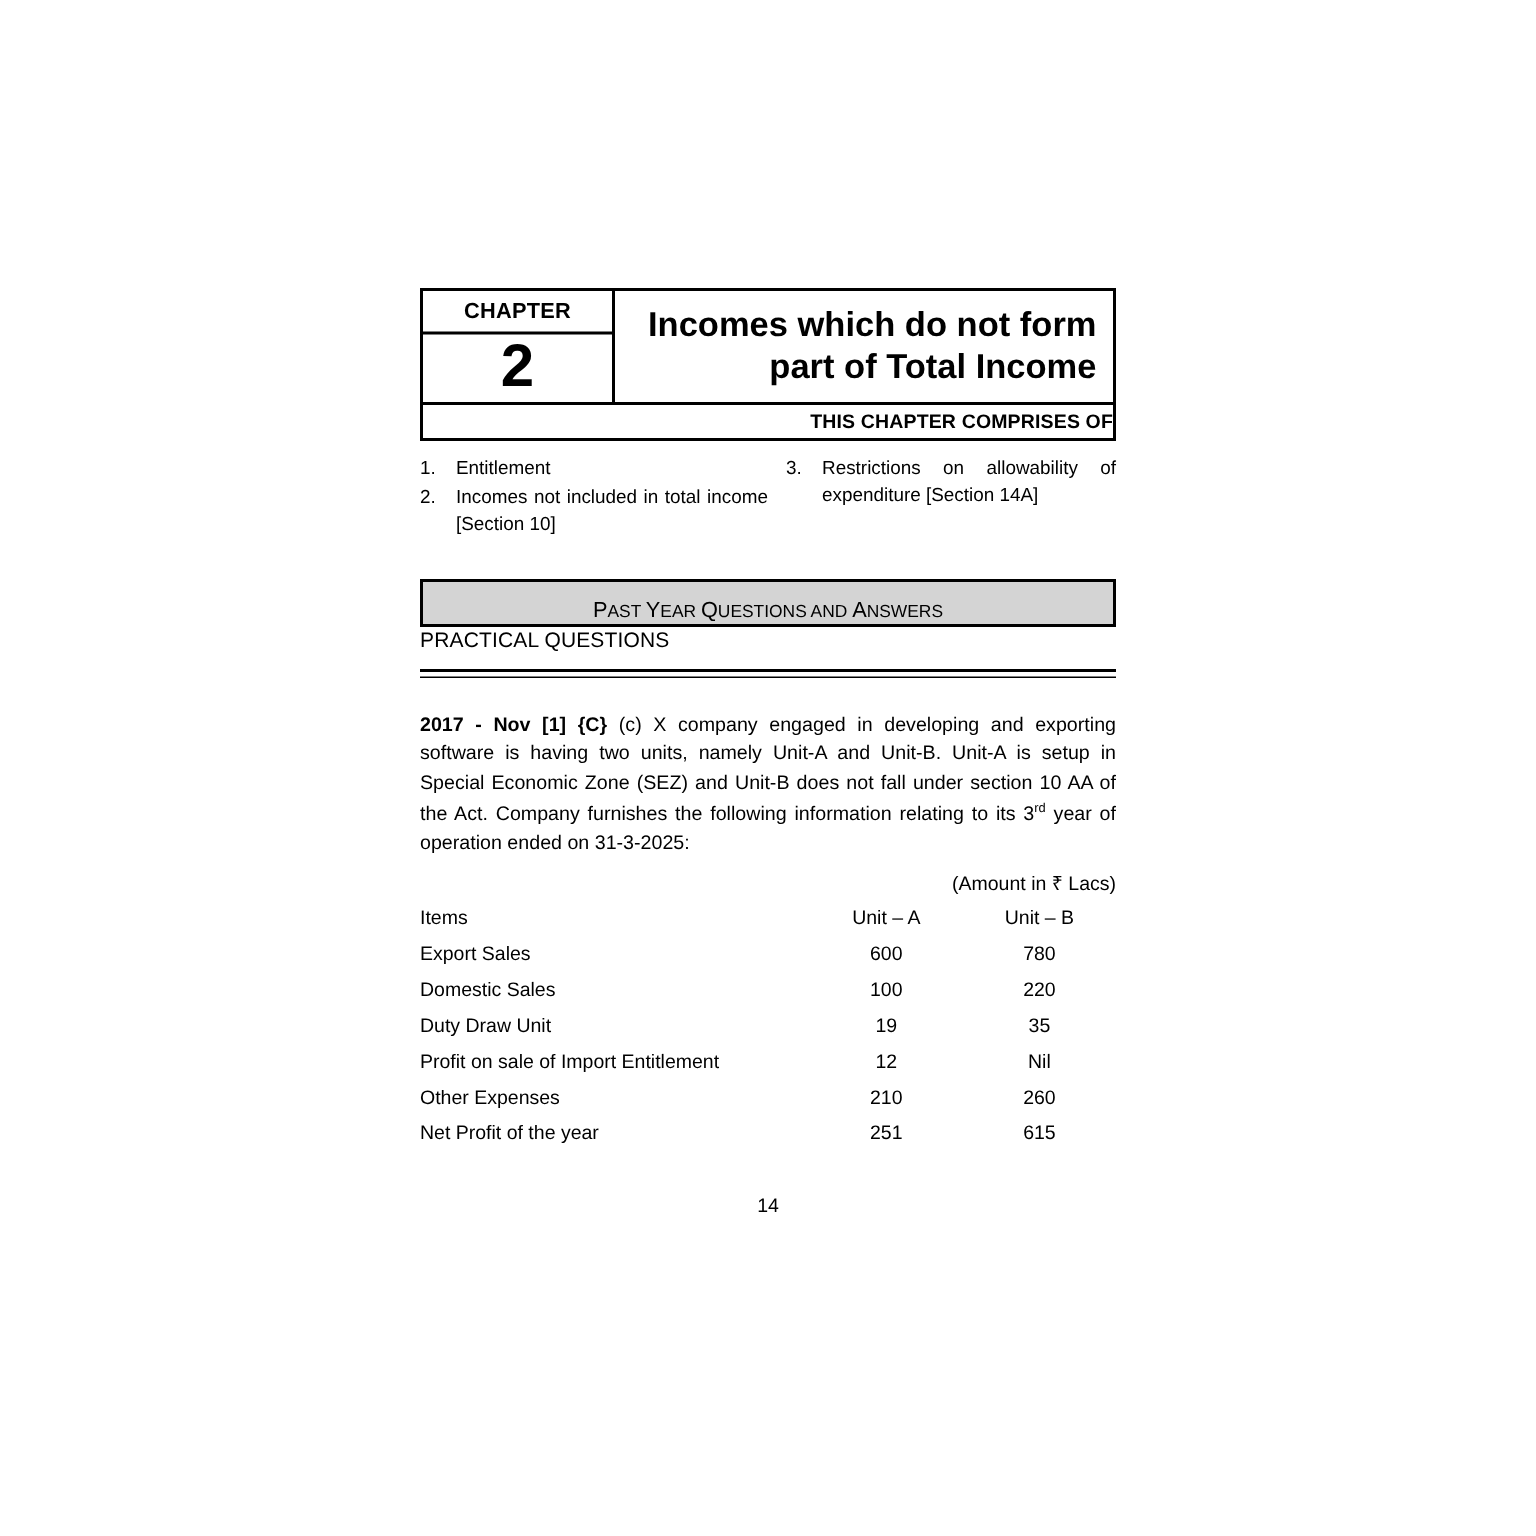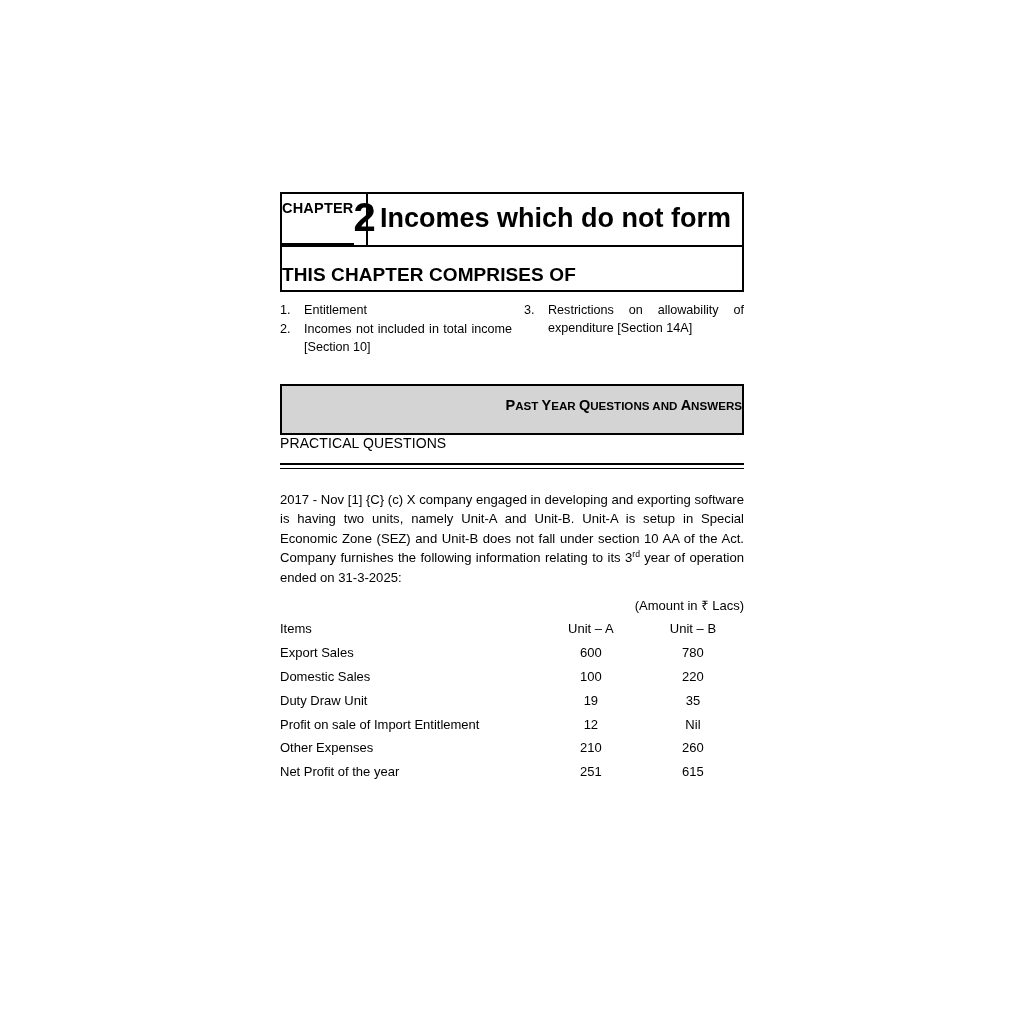--- a/index.html
+++ b/index.html
@@ -23,25 +23,25 @@
   }
 
   
   .chapter-box {
     border: 2px solid #000;
     display: flex;
     align-items: stretch;
     box-sizing: border-box;
   }
   .chapter-left {
-    width: 86px;
+    width: 128px;
     border-right: 2px solid #000;
     box-sizing: border-box;
     display: flex;
-    flex-direction: row;
+    flex-direction: column;
   }
   .chapter-word {
     text-align: center;
     font-size: 14.5px;
     font-weight: bold;
     letter-spacing: 0.2px;
     padding: 6px 0 5px 0;
     border-bottom: 2px solid #000;
   }
   .chapter-num {
@@ -53,34 +53,34 @@
     font-weight: bold;
     line-height: 1;
     padding-bottom: 4px;
   }
   .chapter-title {
     flex: 1;
     display: flex;
     align-items: center;
     justify-content: flex-end;
     text-align: right;
-    font-size: 27px;
+    font-size: 23px;
     font-weight: bold;
     line-height: 1.22;
     padding: 8px 11px 10px 10px;
     box-sizing: border-box;
   }
 
   .comprises-bar {
     border: 2px solid #000;
     border-top: none;
-    text-align: left;
-    font-size: 19px;
-    font-weight: bold;
-    padding: 17px 0 4px 0;
+    text-align: right;
+    font-size: 13px;
+    font-weight: bold;
+    padding: 3px 0 4px 0;
     letter-spacing: 0.1px;
   }
 
   
   .toc {
     display: flex;
     margin-top: 10px;
     font-size: 12.6px;
     line-height: 1.42;
   }
@@ -100,24 +100,24 @@
   .toc-text {
     flex: 1;
     text-align: justify;
   }
 
   
   .banner {
     margin-top: 26px;
     border: 2px solid #000;
     background: #d4d4d4;
-    text-align: right;
-    padding: 11px 0 20px 0;
+    text-align: center;
+    padding: 11px 0 1px 0;
     font-size: 14.5px;
-    font-weight: bold;
+    font-weight: normal;
   }
   .banner .sc { font-size: 11.6px; }
 
   
   .section-head {
     font-size: 14px;
     font-weight: normal;
     letter-spacing: 0.1px;
   }
   .rule-double {
@@ -128,21 +128,21 @@
     box-sizing: content-box;
   }
 
   
   .qbody {
     margin-top: 21px;
     font-size: 13.1px;
     line-height: 1.5;
     text-align: justify;
   }
-  .qbody b { font-weight: normal; }
+  .qbody b { font-weight: bold; }
   sup { font-size: 8.6px; vertical-align: super; }
 
   .amount-note {
     margin-top: 8px;
     text-align: right;
     font-size: 13px;
     padding-right: 0px;
   }
 
   
@@ -175,20 +175,21 @@
 <div class="page">
 
   <div class="chapter-box">
     <div class="chapter-left">
       <div class="chapter-word">CHAPTER</div>
       <div class="chapter-num">2</div>
     </div>
     <div class="chapter-title">
       <div>
         <div>Incomes which do not form</div>
+        <div>part of Total Income</div>
       </div>
     </div>
   </div>
   <div class="comprises-bar">THIS CHAPTER COMPRISES OF</div>
 
   <div class="toc">
     <div class="toc-col left">
       <div class="toc-item">
         <span class="toc-num">1.</span>
         <span class="toc-text">Entitlement</span>
@@ -254,13 +255,14 @@
         <td class="c-b">260</td>
       </tr>
       <tr>
         <td class="c-item">Net Profit of the year</td>
         <td class="c-a">251</td>
         <td class="c-b">615</td>
       </tr>
     </tbody>
   </table>
 
+  <div class="page-num">14</div>
 </div>
 
 </body></html>

